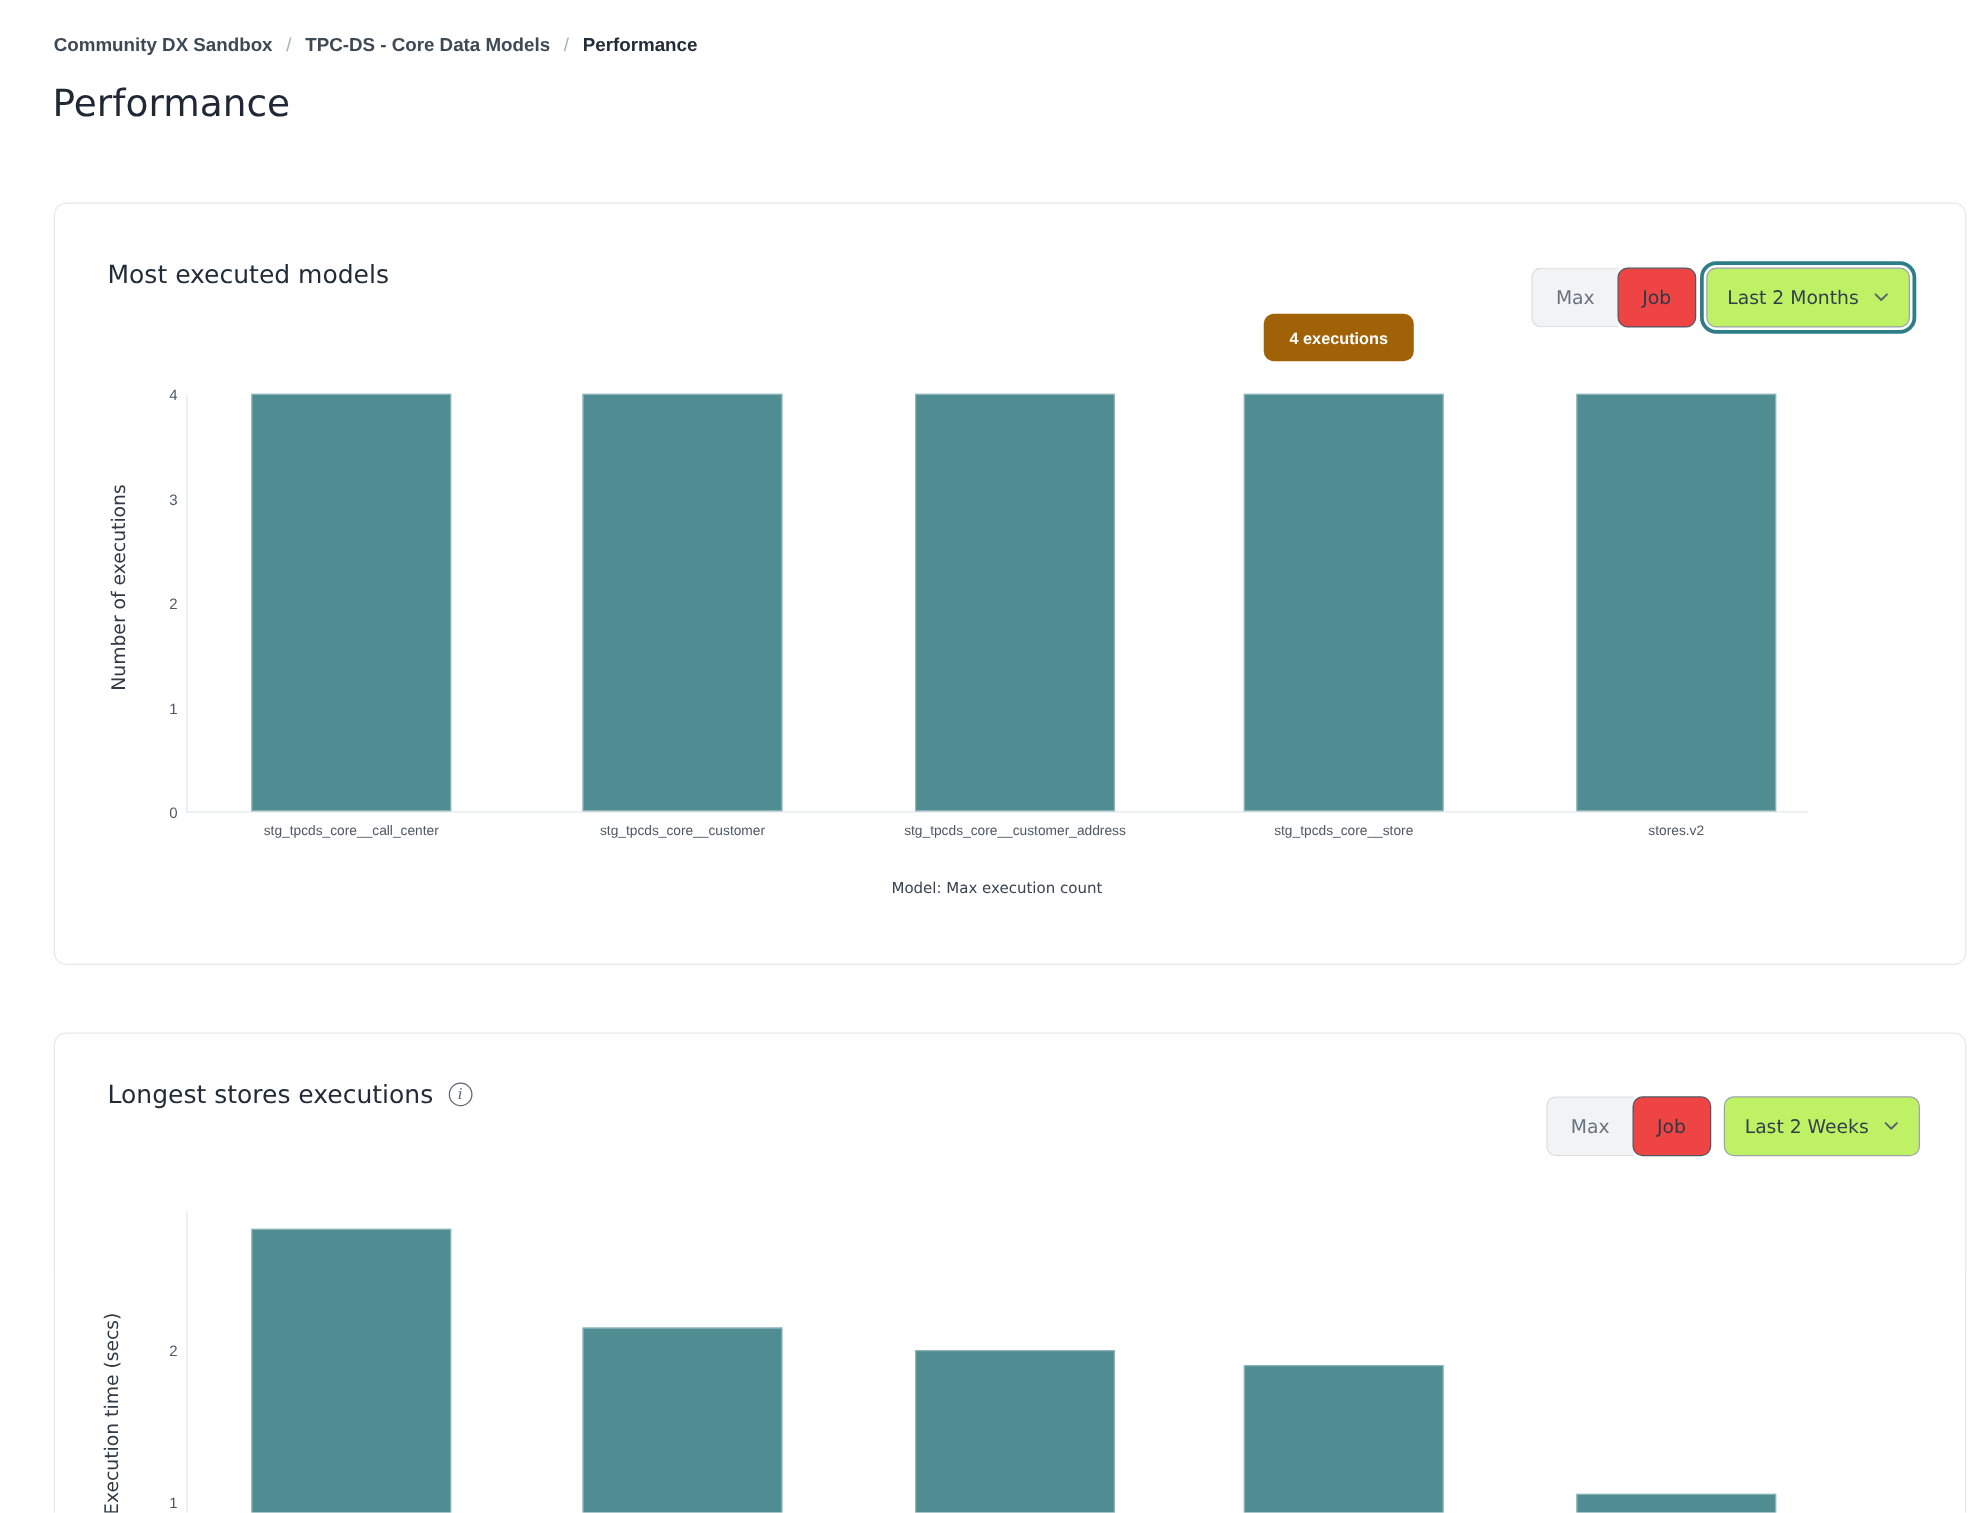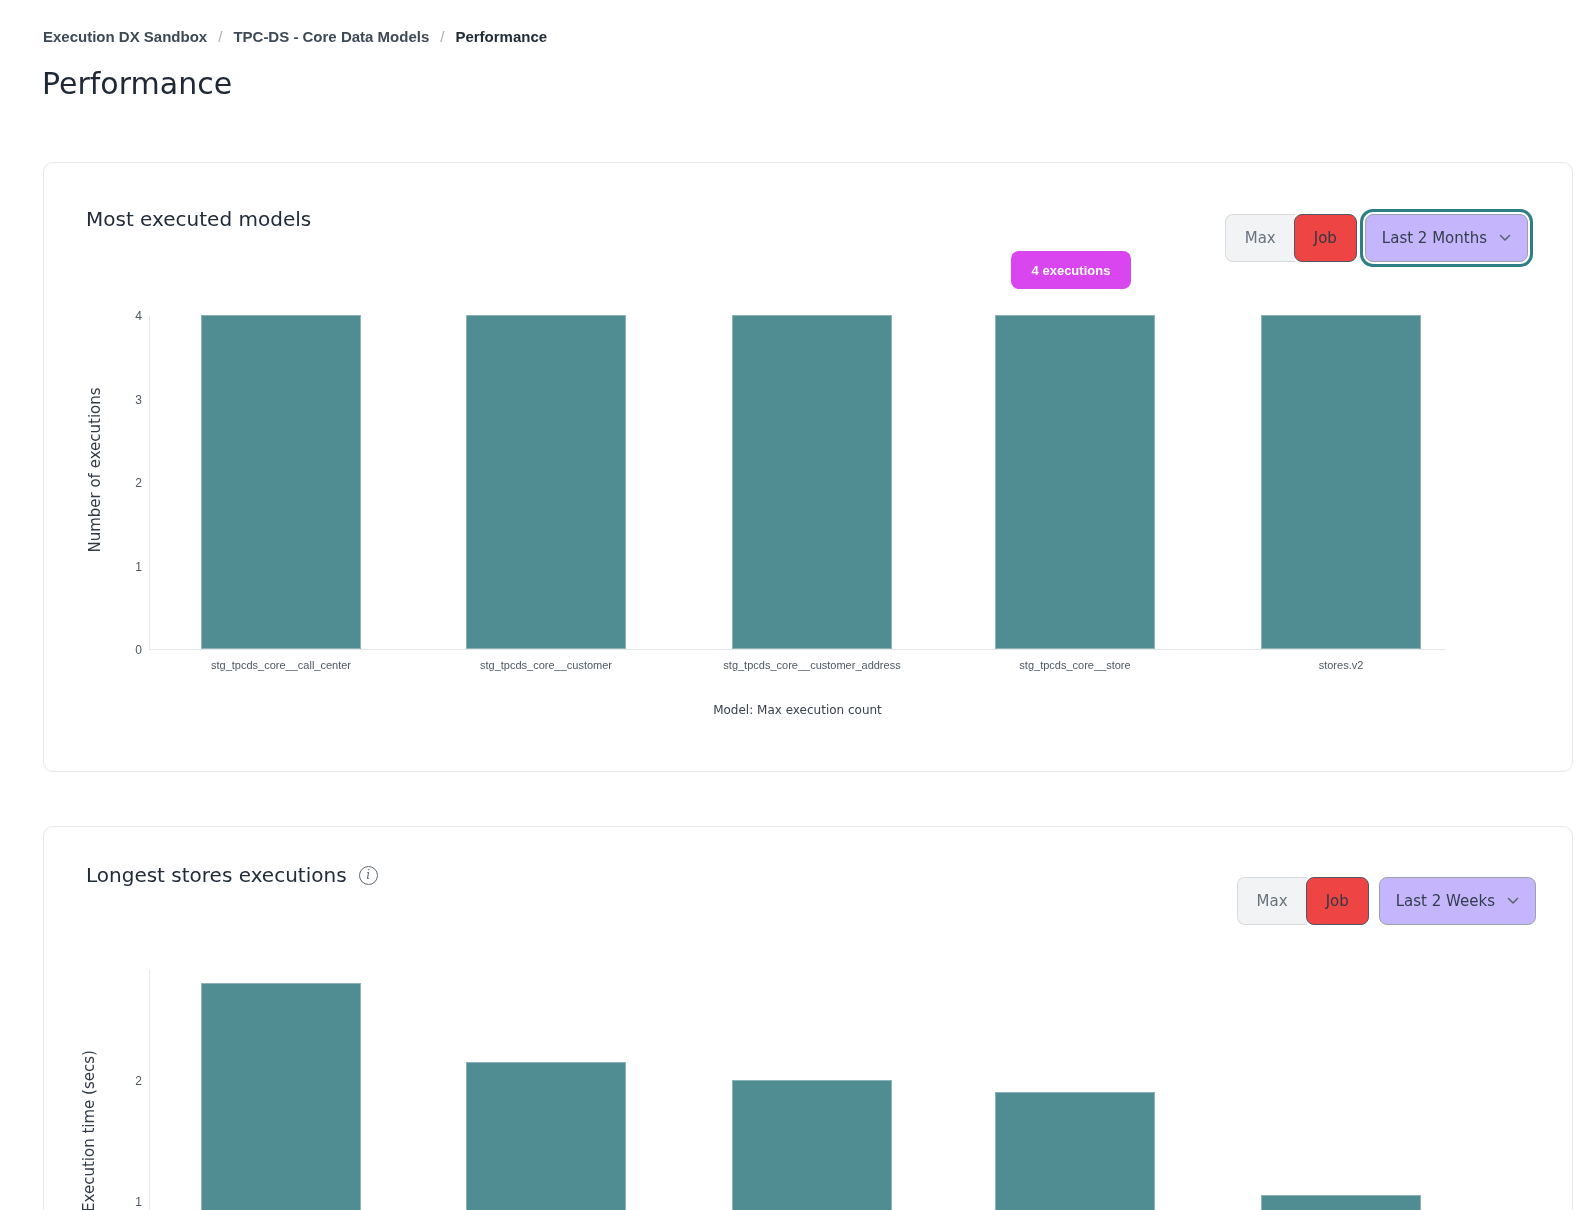--- a/index.html
+++ b/index.html
@@ -48,21 +48,21 @@
   }
   .seg-left{
     background:#f2f3f5;border:1px solid #d8dbde;border-right:none;
     border-radius:8px 0 0 8px;color:#69737f;
   }
   .seg-right{
     background:#ef4444;border:1.5px solid #4e5864;border-radius:8px;
     color:#2e3944;margin-left:-1px;z-index:1;
   }
   .select{
-    height:48px;box-sizing:border-box;background:#c4b5fd;
+    height:48px;box-sizing:border-box;background:#bef264;
     border:1px solid #9aa2ab;border-radius:8px;
     display:flex;align-items:center;justify-content:space-between;
     padding:0 16px;min-width:148px;cursor:pointer;
     font-family:"DejaVu Sans", sans-serif;font-size:15px;color:#333e4b;
   }
   .select.focused{box-shadow:0 0 0 2px #ffffff,0 0 0 5px #2e7e86;}
   .chev{margin-left:12px;display:inline-block;line-height:0;}
   #card-most-executed .controls{top:51px;right:44px;gap:8px;}
   #card-longest-executions .controls{top:50px;right:36px;gap:10px;}
   
@@ -88,30 +88,30 @@
   .axis-ylabel{
     position:absolute;white-space:nowrap;
     font-family:"DejaVu Sans", sans-serif;font-size:15px;color:#303a45;
     transform:translate(-50%,-50%) rotate(-90deg);
   }
   #ylabel1{left:51px;top:307px;}
   #ylabel2{left:45px;top:304px;}
   
   .chart-tooltip{
     position:absolute;left:967px;top:88px;width:120px;height:38px;
-    background:#d946ef;border-radius:8px;color:#ffffff;
+    background:#a16207;border-radius:8px;color:#ffffff;
     display:flex;align-items:center;justify-content:center;
     font-size:13px;font-weight:700;z-index:5;
   }
 </style>
 </head>
 <body>
 
 <nav class="breadcrumb">
-  <span class="crumb">Execution DX Sandbox</span>
+  <span class="crumb">Community DX Sandbox</span>
   <span class="sep">/</span>
   <span class="crumb">TPC-DS - Core Data Models</span>
   <span class="sep">/</span>
   <span class="crumb current">Performance</span>
 </nav>
 
 <h1 class="page-title">Performance</h1>
 
 <section class="card" id="card-most-executed">
   <div class="card-title">

